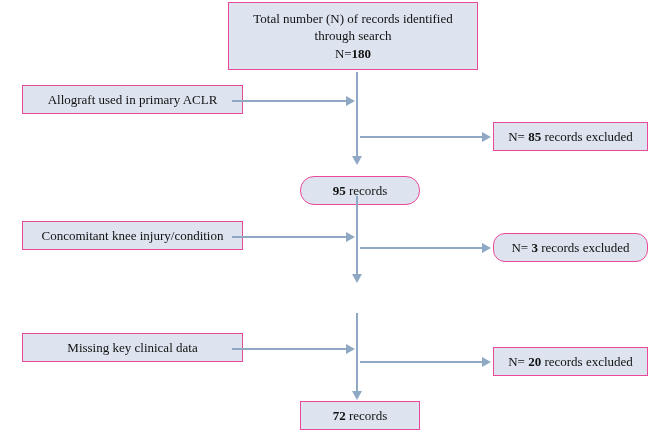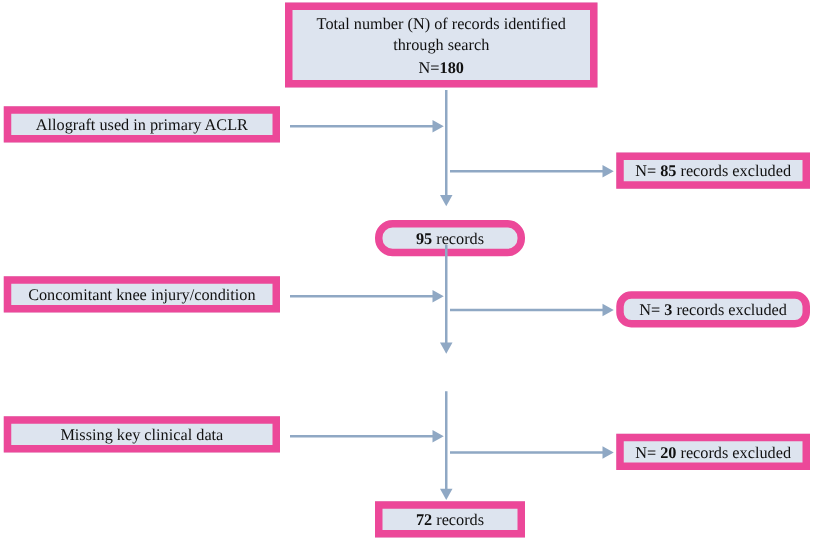--- a/index.html
+++ b/index.html
@@ -8,36 +8,36 @@
     background:#ffffff;
     font-family:"Liberation Serif", serif;
     overflow:hidden;
   }
   #flow{position:relative;width:652px;height:436px;}
 
   .box{
     position:absolute;
     box-sizing:border-box;
     background:#dde4ef;
-    border:6px solid #ec4899;
+    border:1px solid #ec4899;
     display:flex;
     align-items:center;
     justify-content:center;
     text-align:center;
     color:#111111;
     font-size:13px;
     line-height:1.33;
     padding:2px 6px;
   }
   .box b{font-weight:bold;}
 
   .box-top{left:228px;top:2px;width:250px;height:68px;flex-direction:column;}
   .box-top .ln{display:block;}
 
-  .box-left{left:3px;width:221px;height:29px;font-size:13px;}
+  .box-left{left:22px;width:221px;height:29px;font-size:13px;}
   .box-left-1{top:85px;}
   .box-left-2{top:221px;}
   .box-left-3{top:333px;}
 
   .box-mid{left:300px;width:120px;height:29px;}
   .box-mid-1{top:176px;border-radius:14px;}
   .box-mid-2{top:284px;}
   .box-mid-3{top:401px;}
 
   .box-right{left:493px;width:155px;height:29px;}

